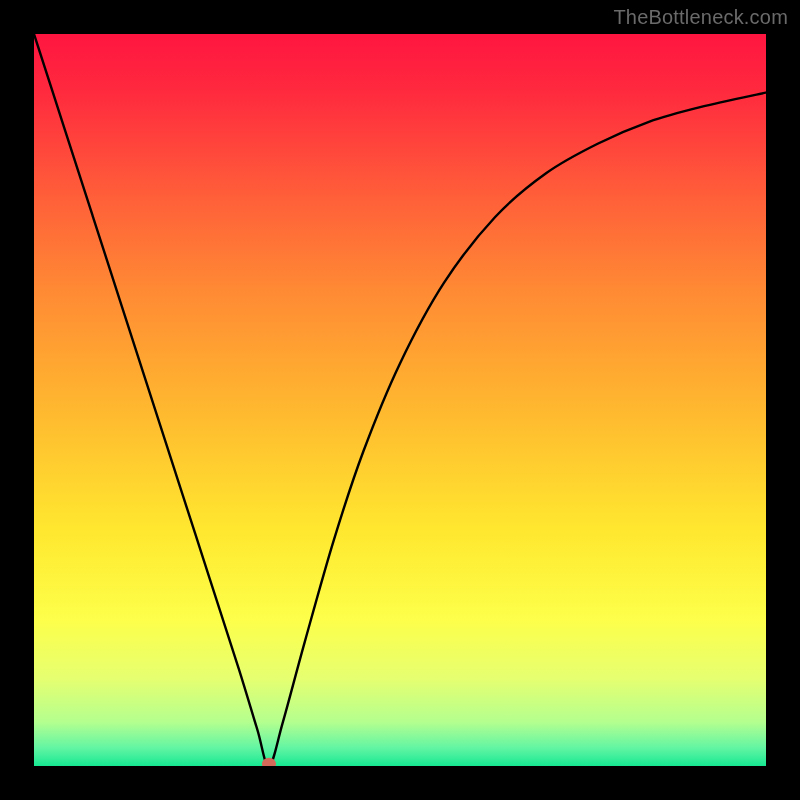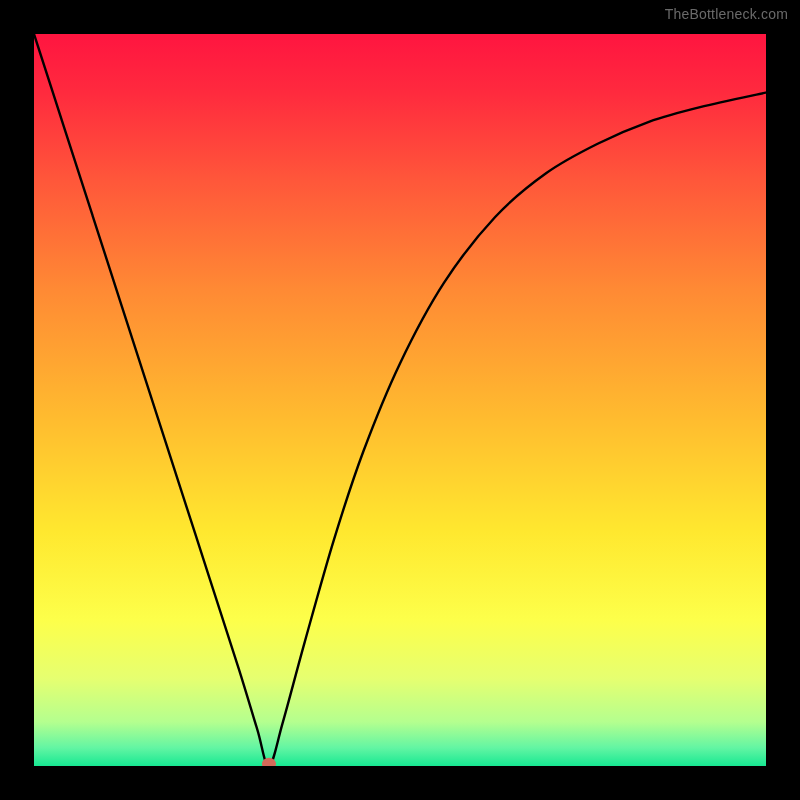--- a/index.html
+++ b/index.html
@@ -23,21 +23,21 @@
     top: 34px;
     width: 732px;
     height: 732px;
     
   }
   .watermark {
     position: absolute;
     top: 6px;
     right: 12px;
     color: #6a6a6a;
-    font-size: 14px;
+    font-size: 20px;
     font-weight: 500;
     letter-spacing: 0.2px;
     user-select: none;
   }
   svg {
     display: block;
   }
 </style>
 </head>
 <body>

